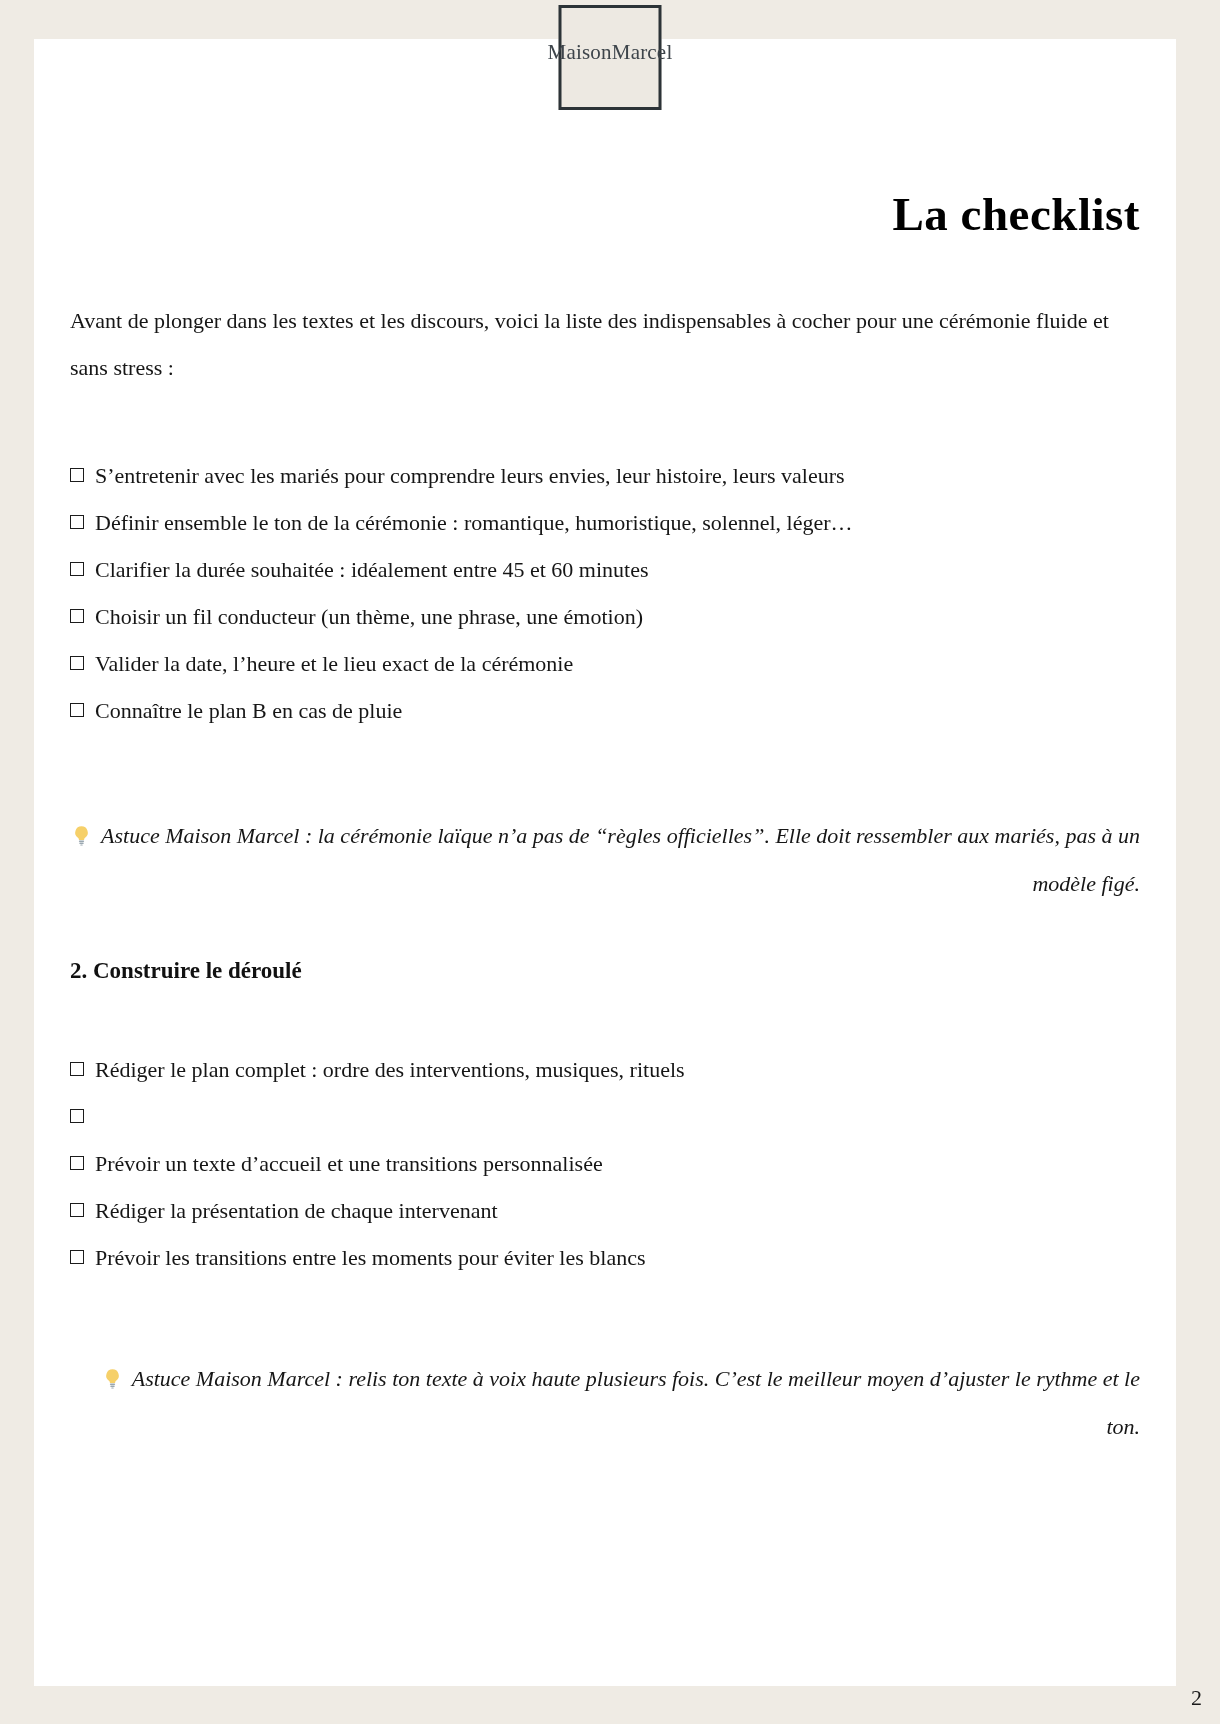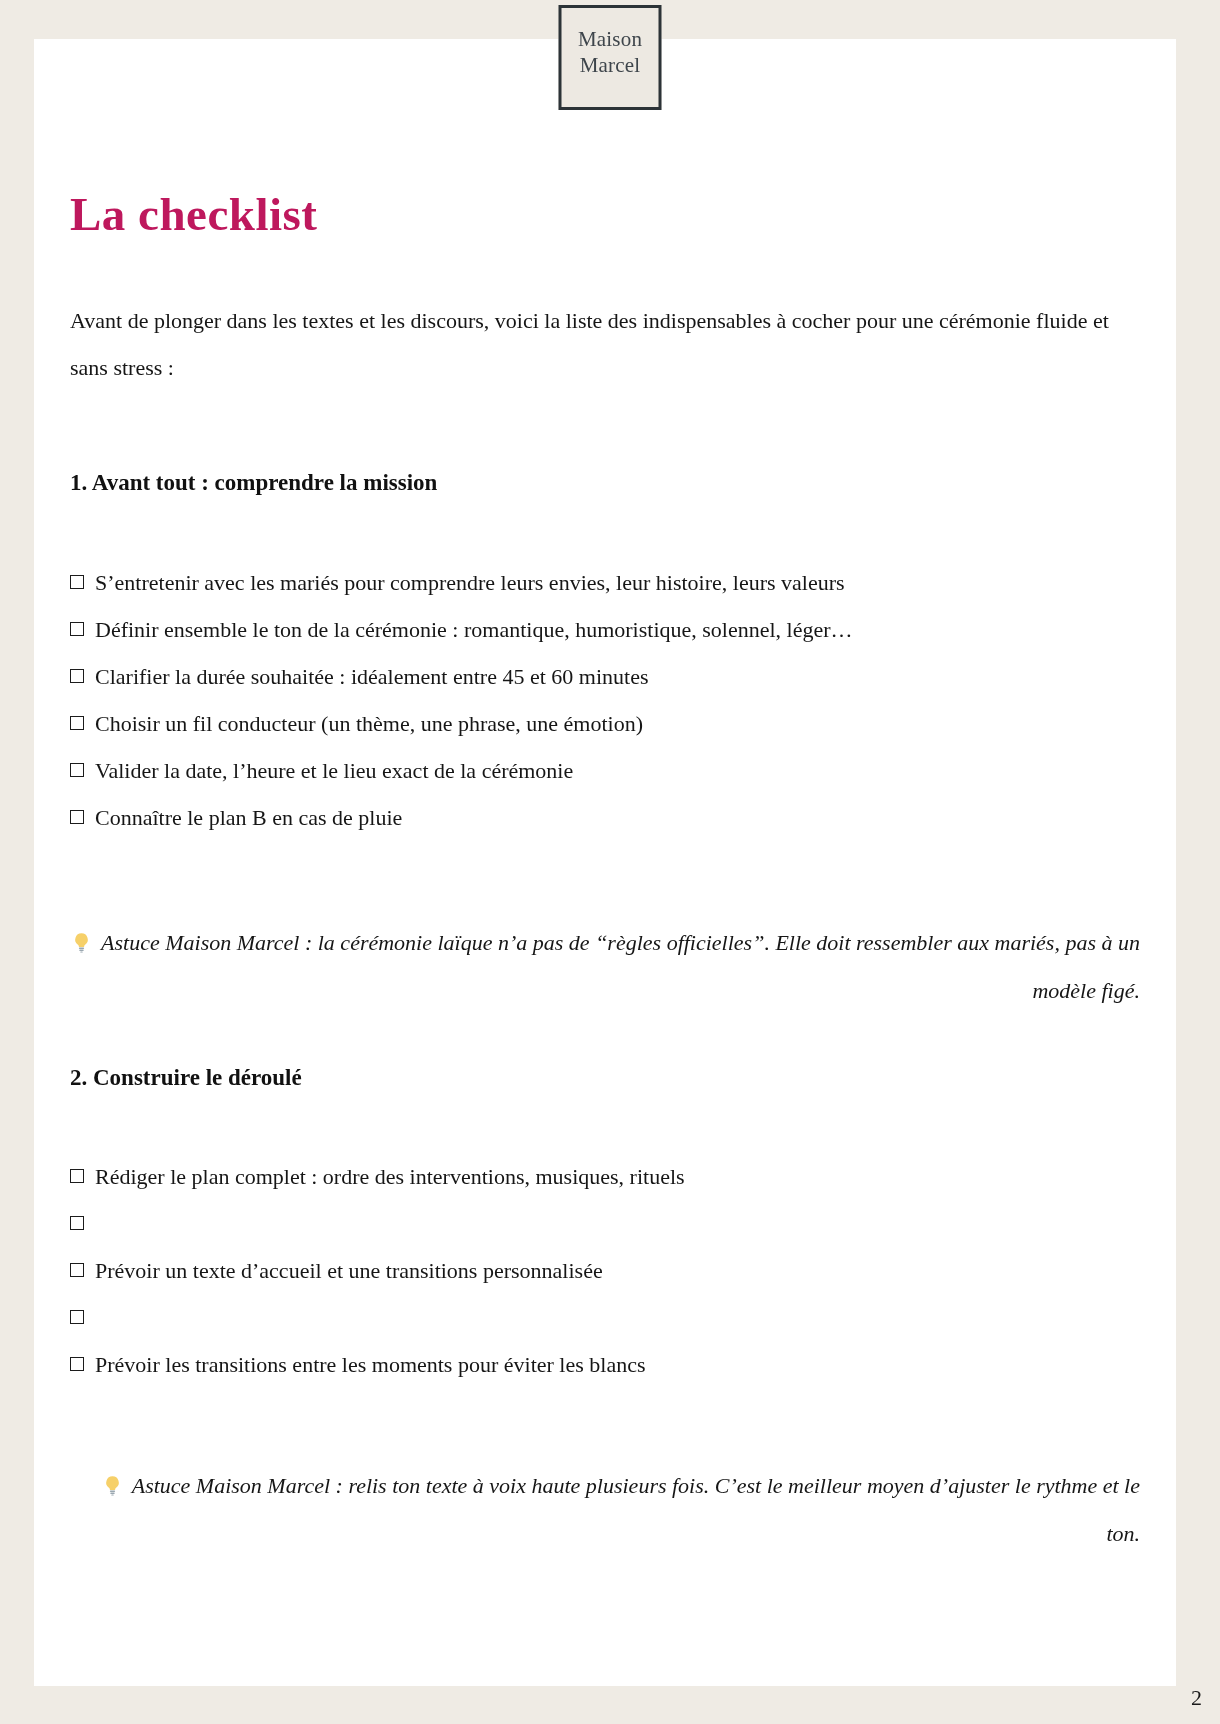--- a/index.html
+++ b/index.html
@@ -29,41 +29,41 @@
   .logo-box {
     position: absolute;
     top: 5px;
     left: 50%;
     transform: translateX(-50%);
     width: 97px;
     height: 87px;
     background: #ede9e2;
     border: 3px solid #2c3337;
     display: flex;
-    flex-direction: column;
+    flex-direction: row;
     align-items: center;
     justify-content: center;
     padding-bottom: 12px;
     box-sizing: content-box;
     z-index: 2;
   }
   .logo-box .logo-line {
     font-size: 21px;
     line-height: 26px;
     color: #3e454b;
     letter-spacing: 0.2px;
   }
   .doc-title {
     margin: 145px 0 0 0;
-    text-align: left;
+    text-align: right;
     font-size: 47px;
     line-height: 60px;
     font-weight: 700;
     letter-spacing: 0.5px;
-    color: #be185d;
+    color: #000000;
   }
   .intro {
     margin-top: 53px;
     font-size: 22px;
     line-height: 47px;
   }
   .section-heading {
     margin: 77px 0 0 0;
     font-size: 23px;
     line-height: 30px;
@@ -120,21 +120,20 @@
 </head>
 <body>
 
 <div class="sheet">
   <div class="content">
 
     <h1 class="doc-title">La checklist</h1>
 
     <p class="intro">Avant de plonger dans les textes et les discours, voici la liste des indispensables à cocher pour une cérémonie fluide et sans stress :</p>
 
-    <h2 class="section-heading">1. Avant tout : comprendre la mission</h2>
 
     <div class="checklist">
       <div class="check-item">
         <span class="checkbox"></span><span>S’entretenir avec les mariés pour comprendre leurs envies, leur histoire, leurs valeurs</span>
       </div>
       <div class="check-item">
         <span class="checkbox"></span><span>Définir ensemble le ton de la cérémonie : romantique, humoristique, solennel, léger…</span>
       </div>
       <div class="check-item">
         <span class="checkbox"></span><span>Clarifier la durée souhaitée : idéalement entre 45 et 60 minutes</span>
@@ -165,21 +164,21 @@
       <div class="check-item">
         <span class="checkbox"></span><span>Rédiger le plan complet : ordre des interventions, musiques, rituels</span>
       </div>
       <div class="check-item">
         <span class="checkbox"></span>
       </div>
       <div class="check-item">
         <span class="checkbox"></span><span>Prévoir un texte d’accueil et une transitions personnalisée</span>
       </div>
       <div class="check-item">
-        <span class="checkbox"></span>
+        <span class="checkbox"></span><span>Rédiger la présentation de chaque intervenant</span>
       </div>
       <div class="check-item">
         <span class="checkbox"></span><span>Prévoir les transitions entre les moments pour éviter les blancs</span>
       </div>
     </div>
 
     <p class="tip second">
       <svg class="bulb-icon" width="21" height="21" viewBox="0 0 24 24" aria-hidden="true">
         <path d="M12 1.5a7.2 7.2 0 0 0-4.1 13.1c.7.5 1.1 1.3 1.1 2.1v.3h6v-.3c0-.8.4-1.6 1.1-2.1A7.2 7.2 0 0 0 12 1.5z" fill="#f6d069"></path>
         <rect x="9" y="17.8" width="6" height="1.7" rx="0.85" fill="#9aa7b0"></rect>

